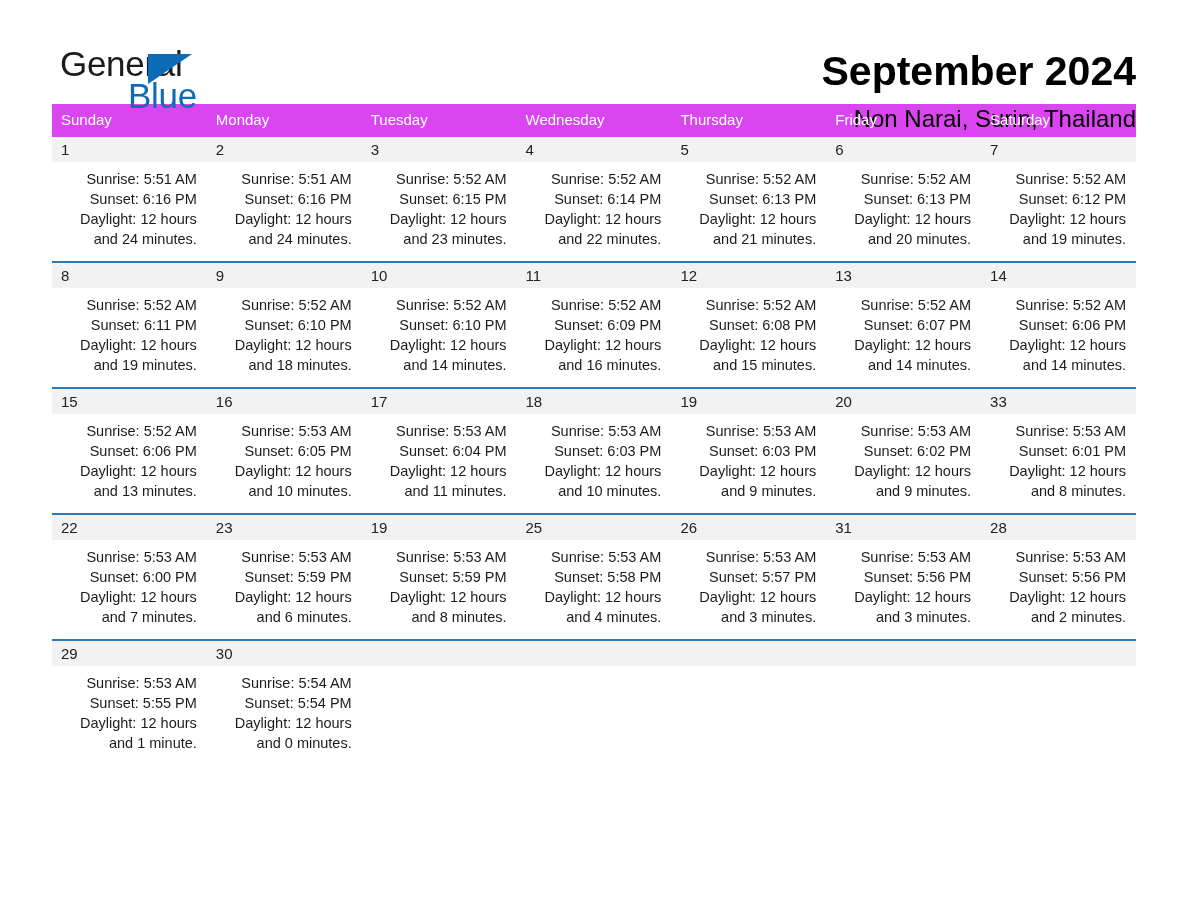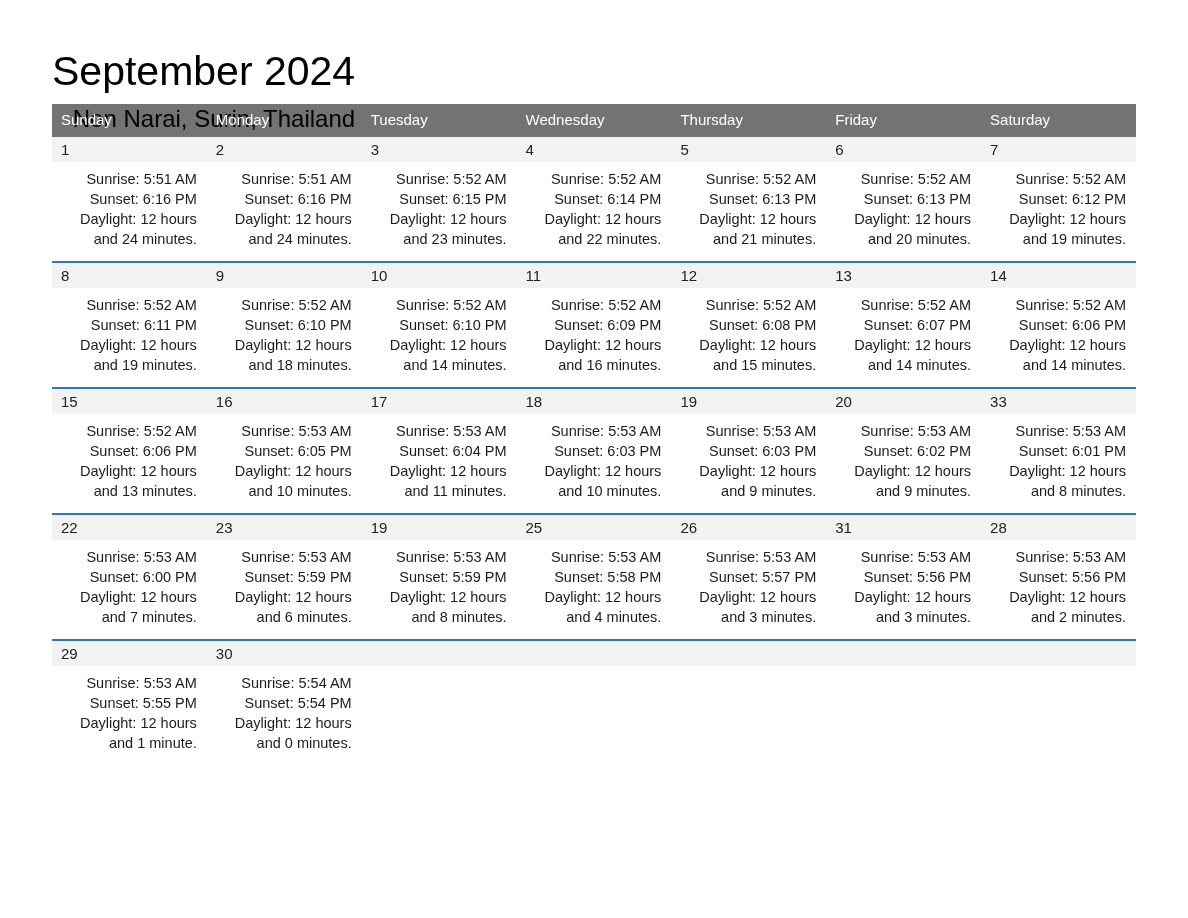--- a/index.html
+++ b/index.html
@@ -67,42 +67,42 @@
     font-weight: 400;
     line-height: 40px;
   }
 
   .titles {
     text-align: right;
     padding-top: 2px;
   }
   .month-title {
     font-size: 41px;
-    font-weight: 400;
+    font-weight: 700;
     line-height: 50px;
     color: #000;
     letter-spacing: 0px;
   }
   .location-title {
     font-size: 24px;
     font-weight: 400;
     line-height: 34px;
     color: #000;
     margin-top: 6px;
     letter-spacing: 0px;
   }
 
   
   .calendar {
     width: 1084px;
     border-collapse: collapse;
     table-layout: fixed;
   }
   .calendar th {
-    background: #737373;
+    background: #d946ef;
     color: #ffffff;
     font-size: 15px;
     font-weight: 400;
     text-align: left;
     padding: 7px 0 8px 9px;
     line-height: 18px;
   }
   .calendar td {
     vertical-align: top;
     padding: 0;
@@ -142,20 +142,25 @@
   }
   .blank .cell-body { min-height: 85px; }
 </style>
 </head>
 <body>
 
 <div class="page">
 
   <div class="top">
 
+    <div class="logo">
+      <span class="logo-general">General</span>
+      <span class="logo-tri"></span>
+      <span class="logo-blue">Blue</span>
+    </div>
 
     <div class="titles">
       <div class="month-title">September 2024</div>
       <div class="location-title">Non Narai, Surin, Thailand</div>
     </div>
 
   </div>
 
   <table class="calendar">
     <thead>

